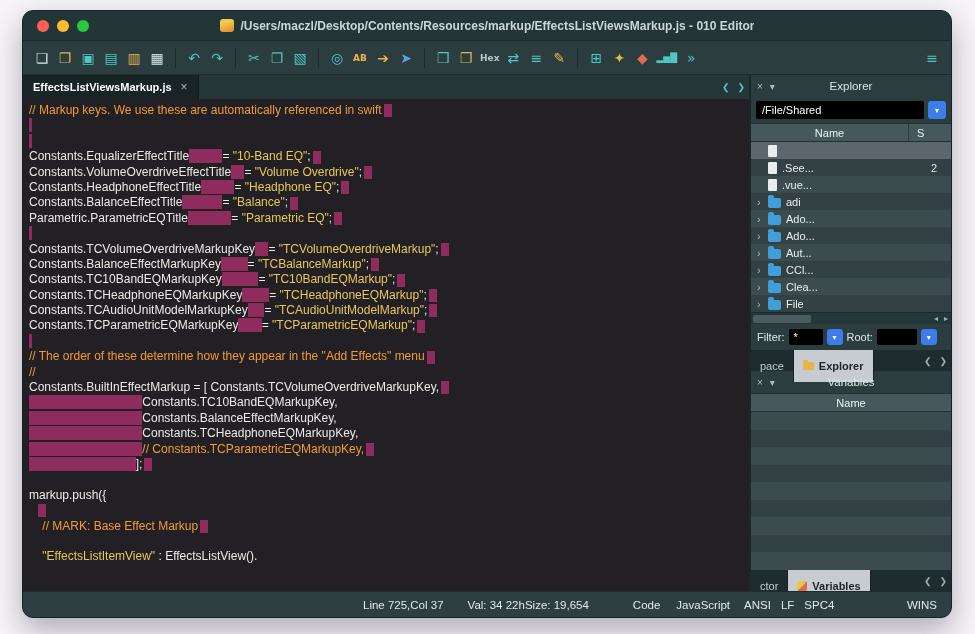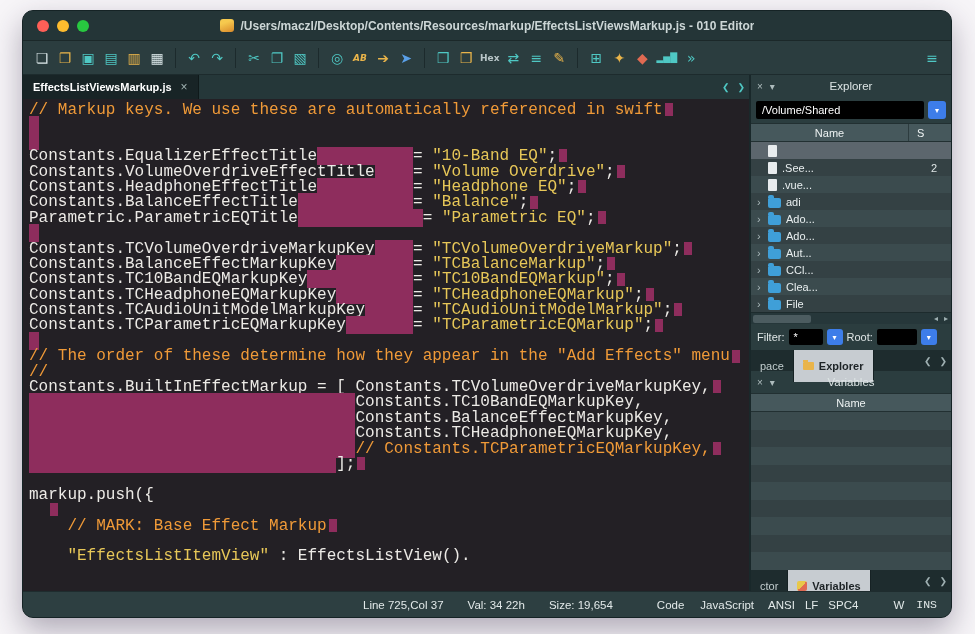--- a/index.html
+++ b/index.html
@@ -31,21 +31,21 @@
   
   .main{flex:1;display:flex;min-height:0;}
   .editor-pane{flex:1;display:flex;flex-direction:column;min-width:0;}
   .tabstrip{height:24px;flex:0 0 auto;background:#253739;display:flex;align-items:stretch;}
   .tab{display:flex;align-items:center;padding:0 10px;background:#182426;border-right:1px solid #0f191a;}
   .tab-label{font-size:11px;font-weight:bold;color:#fff;}
   .tab-close{margin-left:9px;color:#9fb0b0;font-size:12px;}
   .strip-fill{flex:1;}
   .strip-nav{color:#4fc8c4;font-size:9px;align-self:center;padding:0 4px;}
   .code{flex:1;background:var(--editor);padding:4px 0 0 6px;overflow:hidden;
-    font-family:Liberation Mono, monospace;font-size:16px;}
+    font-family:Liberation Sans, sans-serif;font-size:12px;}
   .line{white-space:pre;height:15.4px;line-height:15.4px;}
   .tk-pl{color:var(--pl);}
   .tk-cm{color:var(--cm);}
   .tk-st{color:var(--st);}
   .tk-sel{background:var(--sel);color:var(--pl);}
   .tk-nl{display:inline-block;width:8px;height:13px;background:var(--sel);vertical-align:middle;margin-left:2px;}
   
   .sidebar{width:202px;flex:0 0 auto;background:var(--chrome);border-left:2px solid #19282a;
     display:flex;flex-direction:column;min-height:0;}
   .panel{display:flex;flex-direction:column;min-height:0;}
@@ -94,28 +94,28 @@
   .tabicon-var{width:10px;height:10px;border-radius:2px;background:linear-gradient(135deg,#e8c84a 50%,#e06a52 50%);}
   .var-rows{flex:1;min-height:0;overflow:hidden;}
   .var-row{height:17.5px;}
   .var-row:nth-child(odd){background:#3b4b4e;}
   .var-row:nth-child(even){background:#344144;}
   
   .statusbar{height:26px;flex:0 0 auto;background:#2d3f41;border-top:1px solid #1e2c2e;
     display:flex;align-items:center;font-size:11.5px;color:#e2e9e9;padding:0 14px;white-space:nowrap;}
   .sb.pos{margin-left:326px;}
   .sb.val{margin-left:24px;}
-  .sb.size{margin-left:24px;}
+  .sb.size{}
   .sb.mode{margin-left:44px;}
   .sb.syn{margin-left:16px;}
   .sb.enc{margin-left:14px;text-align:right;}
   .sb.le{margin-left:10px;}
   .sb.ind{margin-left:10px;}
   .sb.w{margin-left:auto;}
-  .sb.ins{margin-left:12px;font-family:Liberation Mono, monospace;}
+  .sb.ins{}
 </style>
 </head>
 <body>
 
 <div class="desktop">
   <div class="window">
 
     <div class="titlebar">
       <div class="lights">
         <span class="light" style="background: rgb(255, 95, 87);"></span>
@@ -138,21 +138,21 @@
           <div class="tb-icon" style="color: rgb(216, 228, 230);">▦</div>
           <div class="tb-sep"></div>
           <div class="tb-icon" style="color: rgb(79, 200, 196);">↶</div>
           <div class="tb-icon" style="color: rgb(79, 200, 196);">↷</div>
           <div class="tb-sep"></div>
           <div class="tb-icon" style="color: rgb(79, 200, 196);">✂</div>
           <div class="tb-icon" style="color: rgb(79, 200, 196);">❐</div>
           <div class="tb-icon" style="color: rgb(79, 200, 196);">▧</div>
           <div class="tb-sep"></div>
           <div class="tb-icon" style="color: rgb(79, 200, 196);">◎</div>
-          <div class="tb-icon small" style="color: rgb(233, 180, 74); font-style: italic;">AB</div>
+          <div class="tb-icon small" style="color: rgb(233, 180, 74);">AB</div>
           <div class="tb-icon" style="color: rgb(233, 180, 74);">➔</div>
           <div class="tb-icon" style="color: rgb(90, 160, 232);">➤</div>
           <div class="tb-sep"></div>
           <div class="tb-icon" style="color: rgb(79, 200, 196);">❒</div>
           <div class="tb-icon" style="color: rgb(233, 180, 74);">❒</div>
           <div class="tb-icon small" style="color: rgb(185, 198, 200);">Hex</div>
           <div class="tb-icon" style="color: rgb(79, 200, 196);">⇄</div>
           <div class="tb-icon" style="color: rgb(79, 200, 196);">≡</div>
           <div class="tb-icon" style="color: rgb(233, 180, 74);">✎</div>
           <div class="tb-sep"></div>
@@ -213,21 +213,21 @@
 
       <div class="sidebar">
 
         <div class="panel explorer">
           <div class="panel-head">
             <span class="ph-btn">×</span>
             <span class="ph-btn">▾</span>
             <span class="ph-title">Explorer</span>
           </div>
           <div class="path-row">
-            <div class="path-box">/Volume/Shared</div>
+            <div class="path-box">/File/Shared</div>
             <div class="dd">
               <span>▾</span>
             </div>
           </div>
           <div class="cols">
             <div class="col-name">Name</div>
             <div class="col-size">S</div>
           </div>
           <div class="tree">
               <div class="tree-row selected">

